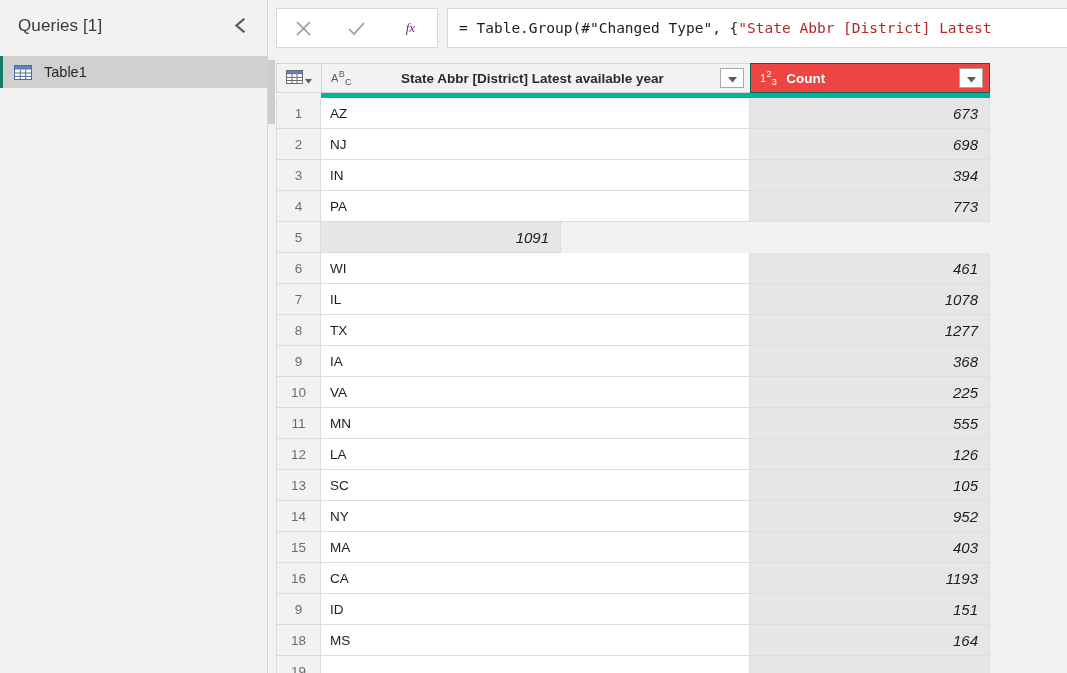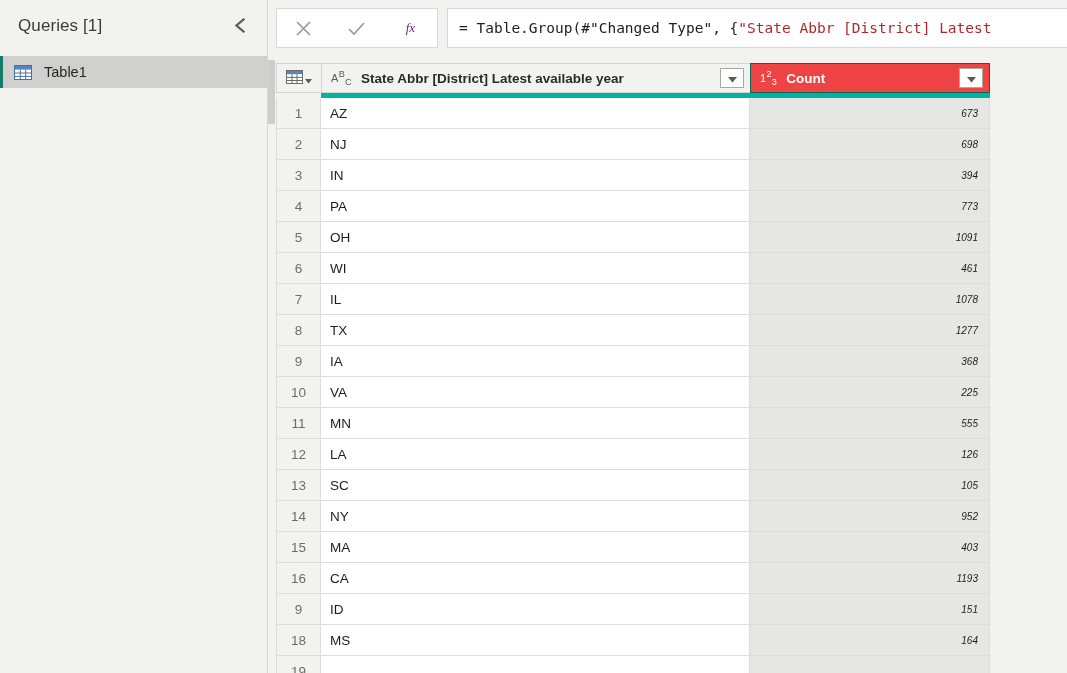--- a/index.html
+++ b/index.html
@@ -105,21 +105,21 @@
   #grid-header {
     display:flex; height:30px; position:relative;
   }
   .hdr-cell {
     display:flex; align-items:center; position:relative;
     background:#f2f2f0; border:1px solid #d4d4d2;
     border-right:none;
   }
   #hdr-gutter { width:45px; flex:0 0 45px; justify-content:center; }
   #hdr-gutter .tbl-ico { display:flex; align-items:center; gap:1px; }
-  #hdr-col1 { flex:0 0 429px; padding-left:9px; }
+  #hdr-col1 { flex:0 0 429px; padding-left:9px;gap:40px; }
   #hdr-col2 {
     flex:0 0 240px; padding-left:9px;
     background:#ef4444; border-color:#136153;
     border-right:1px solid #136153;
   }
   #hdr-rest { flex:1; border:none; background:#f2f2f0; }
 
   .type-ico {
     font-size:11px; color:#5a5a5a; margin-right:9px;
     white-space:nowrap; font-weight:400; flex:0 0 auto;
@@ -157,21 +157,21 @@
     flex:0 0 429px; background:#ffffff;
     border:1px solid #dcdcda; border-top:none; border-left:none;
     display:flex; align-items:center;
     padding-left:9px; font-size:13.5px; color:#1d1d1d;
   }
   .cell-cnt {
     flex:0 0 240px; background:#e6e6e4;
     border:1px solid #dcdcda; border-top:none; border-left:none;
     display:flex; align-items:center; justify-content:flex-end;
     padding-right:11px;
-    font-size:10px; color:#1d1d1d; font-style:italic;
+    font-size:15px; color:#1d1d1d; font-style:italic;
   }
   .cell-rest { flex:1; background:#f2f2f0; }
 
   
   #left-scroll-nub {
     position:absolute; left:0px; top:60px;
     width:7px; height:64px; background:#cdcdcb;
   }
 </style>
 </head>
@@ -313,21 +313,20 @@
             <div class="cell-rest"></div>
           </div>
           <div class="grid-row">
             <div class="cell-num">4</div>
             <div class="cell-txt">PA</div>
             <div class="cell-cnt">773</div>
             <div class="cell-rest"></div>
           </div>
           <div class="grid-row">
             <div class="cell-num">5</div>
-            <div class="cell-txt">OH</div>
             <div class="cell-cnt">1091</div>
             <div class="cell-rest"></div>
           </div>
           <div class="grid-row">
             <div class="cell-num">6</div>
             <div class="cell-txt">WI</div>
             <div class="cell-cnt">461</div>
             <div class="cell-rest"></div>
           </div>
           <div class="grid-row">

